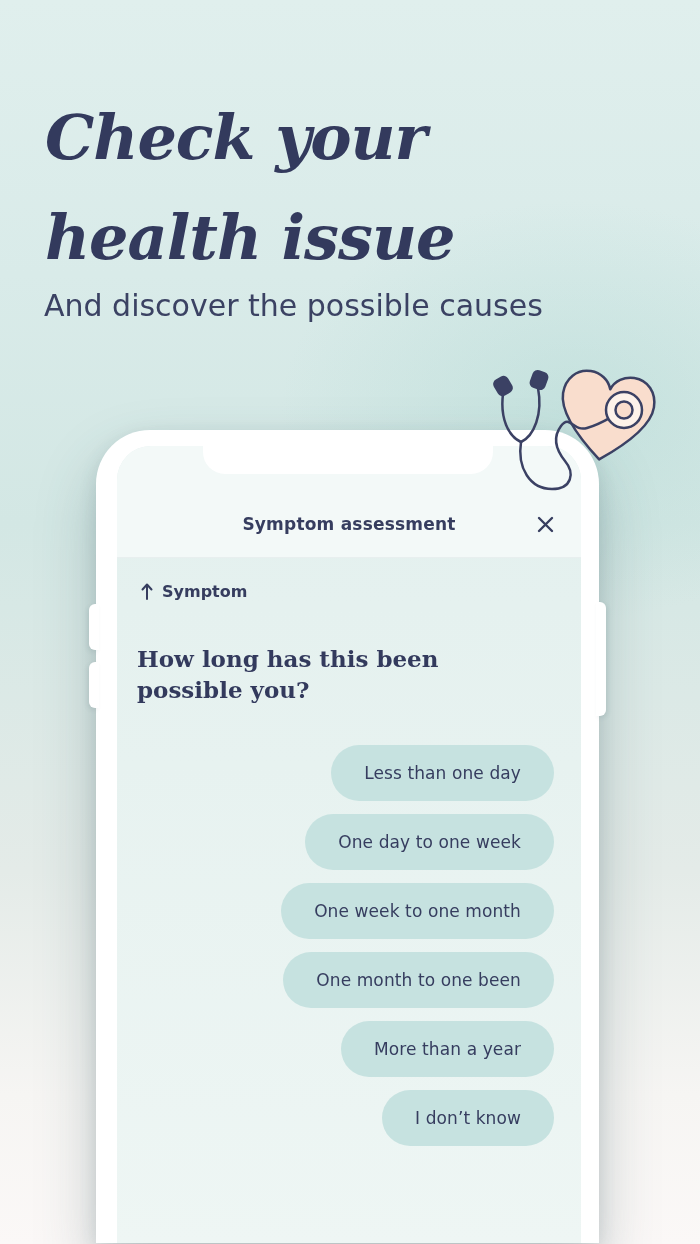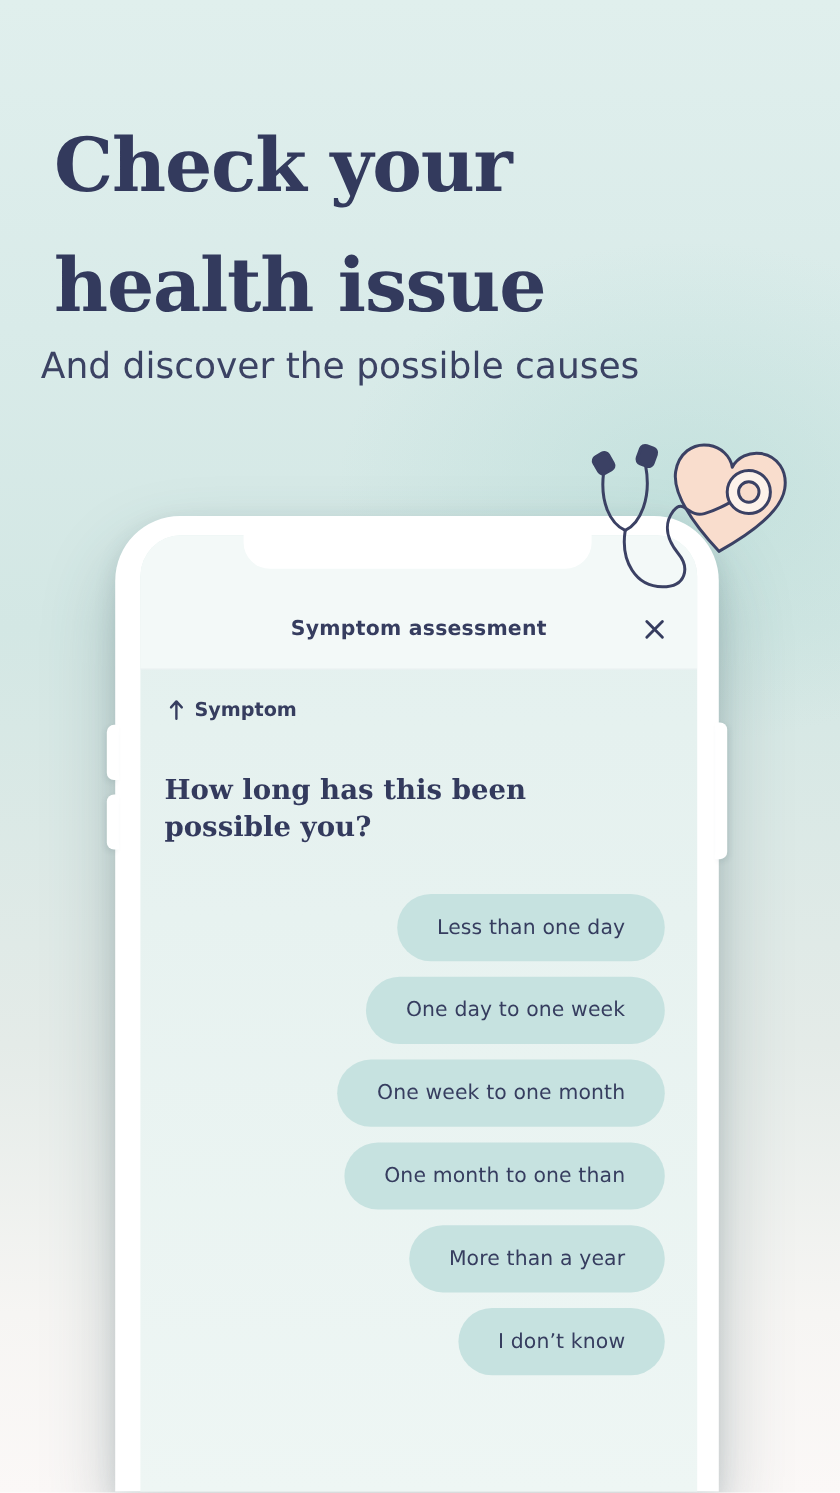--- a/index.html
+++ b/index.html
@@ -11,23 +11,23 @@
     font-family:"DejaVu Sans", sans-serif;
   }
 
   
   .hero-title{
     position:absolute;left:45px;top:88px;margin:0;
     font-family:"DejaVu Serif", serif;
     font-size:62px;line-height:100px;font-weight:700;
     color:#333a5d;letter-spacing:-1px;
   }
-  .hero-title span{display:block;}
+  .hero-title span{display:block;font-style:italic;}
   .hero-subtitle{
-    position:absolute;left:34px;top:288px;margin:0;
+    position:absolute;left:44px;top:288px;margin:0;
     font-size:30px;font-weight:500;color:#3b4263;letter-spacing:0;
   }
 
   
   .illustration{position:absolute;left:472px;top:356px;width:214px;height:152px;z-index:6;}
 
   
   .phone{
     position:absolute;left:96px;top:430px;width:503px;height:813px;
     background:#ffffff;border-radius:54px 54px 0 0;
@@ -144,21 +144,21 @@
           <span>Symptom</span>
         </button>
 
         <h2 class="question">How long has this been possible you?</h2>
 
         <div class="answers">
 
         <button class="pill">Less than one day</button>
             <button class="pill">One day to one week</button>
             <button class="pill">One week to one month</button>
-            <button class="pill">One month to one than</button>
+            <button class="pill">One month to one been</button>
             <button class="pill">More than a year</button>
             <button class="pill">I don’t know</button>
           </div>
 
       </div>
     </div>
 
     <div class="notch"></div>
   </div>
 

